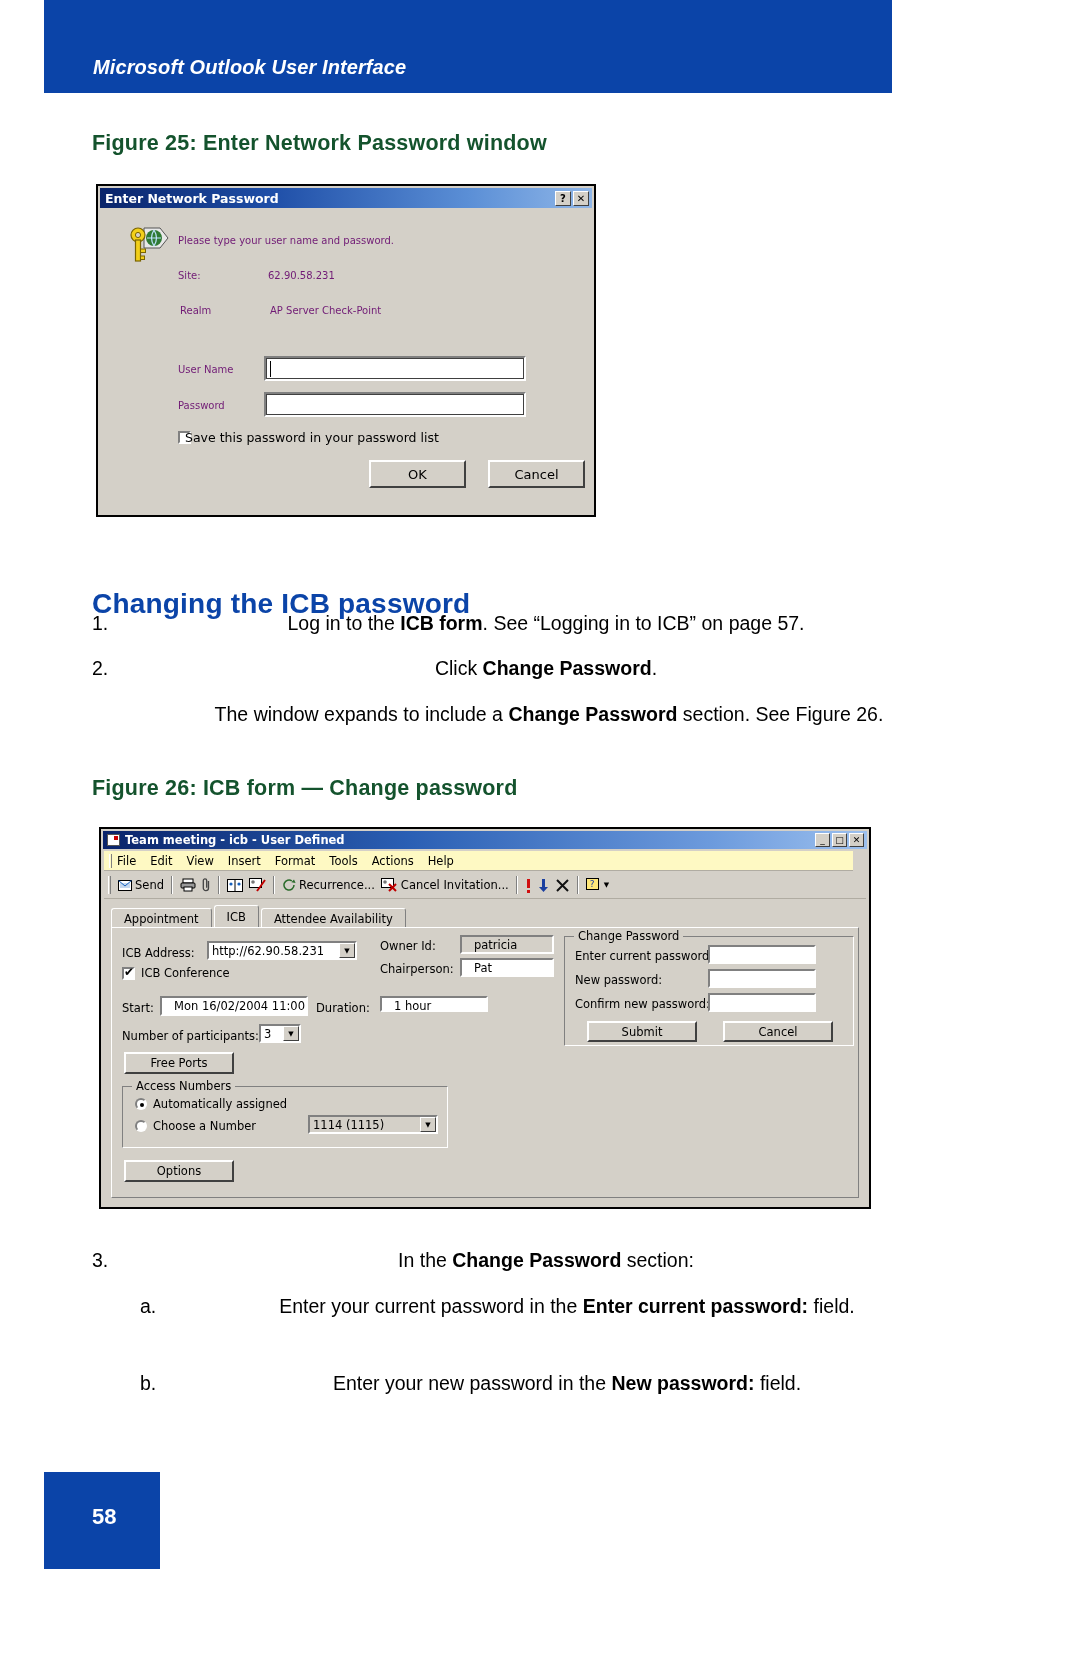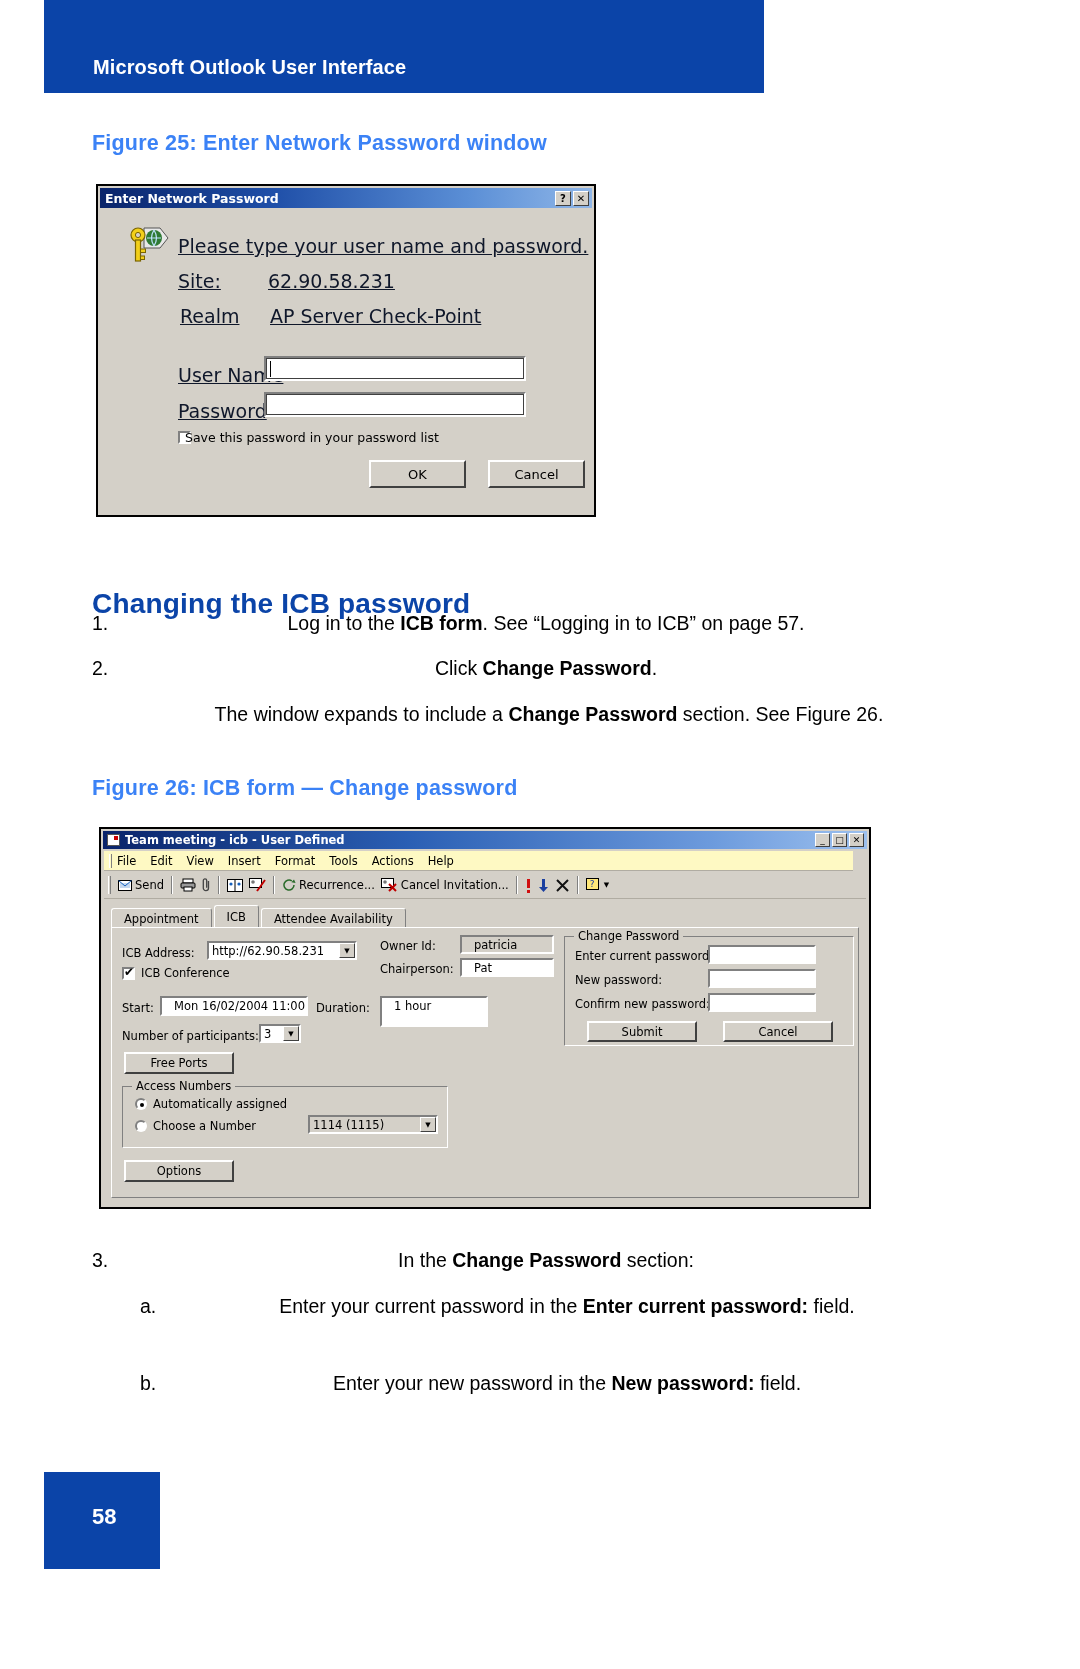--- a/index.html
+++ b/index.html
@@ -7,33 +7,34 @@
   body {
     width:1080px; height:1669px;
     background:#ffffff;
     font-family:"Liberation Sans", sans-serif;
     position:relative;
     overflow:hidden;
   }
 
   
   #page-header {
-    position:absolute; left:44px; top:0; width:720px; height:93px;
+    position:absolute; left:44px; top:0; width:848px; height:93px;
     background:#0B44A8;
+    font-style:italic;
   }
   #page-header .title {
     position:absolute; left:49px; top:56px;
     color:#ffffff; font-size:20px; font-weight:bold;
     letter-spacing:0.1px;
   }
 
   
   .fig-caption {
     position:absolute;
-    font-size:21.5px; font-weight:bold; color:#3b82f6;
+    font-size:21.5px; font-weight:bold; color:#14532d;
     letter-spacing:0.2px;
   }
   #fig25-caption { left:92px; top:131px; }
   #fig26-caption { left:92px; top:776px; }
 
   #section-heading {
     position:absolute; left:92px; top:553px;
     font-size:28px; font-weight:bold; color:#0B44A8;
     letter-spacing:0.2px;
     margin-top:35px;
@@ -83,21 +84,21 @@
   .tb-btns { margin-left:auto; display:flex; gap:2px; margin-right:3px; }
   .tb-btn {
     width:16px; height:15px; background:#d4d0c8;
     border:1px solid #fff; border-right-color:#404040; border-bottom-color:#404040;
     font-size:10px; line-height:13px; text-align:center; color:#000;
     font-family:"DejaVu Sans", sans-serif; font-weight:bold;
   }
 
   .key-icon { position:absolute; left:30px; top:40px; width:42px; height:38px; }
 
-  .dlg-text { position:absolute; font-size:19px; color:#0f172a;text-decoration:underline; }
+  .dlg-text { position:absolute; font-size:10px; color:#701a75; }
   #ep-prompt { left:80px; top:49px; }
   #ep-site-lbl { left:80px; top:84px; }
   #ep-site-val { left:170px; top:84px; }
   #ep-realm-lbl { left:82px; top:119px; }
   #ep-realm-val { left:172px; top:119px; }
   #ep-user-lbl { left:80px; top:178px; }
   #ep-pass-lbl { left:80px; top:214px; }
 
   .win-field {
     position:absolute; background:#fff;
@@ -460,21 +461,21 @@
       <div class="lbl" style="left:268px; top:11px;">Owner Id:</div>
       <div class="tfield readonly" style="left:348px; top:7px; width:94px; height:19px;">patricia</div>
 
       <div class="lbl" style="left:268px; top:34px;">Chairperson:</div>
       <div class="tfield" style="left:348px; top:30px; width:94px; height:19px;">Pat</div>
 
       <div class="lbl" style="left:10px; top:73px;">Start:</div>
       <div class="tfield" style="left:48px; top:68px; width:148px; height:20px;">Mon 16/02/2004 11:00 A</div>
 
       <div class="lbl" style="left:204px; top:73px;">Duration:</div>
-      <div class="tfield" style="left:268px; top:68px; width:108px; height:31px;">1 hour</div>
+      <div class="tfield" style="left:268px; top:68px; width:108px; height:16px;">1 hour</div>
 
       <div class="lbl" style="left:10px; top:101px;">Number of participants:</div>
       <div class="combo" style="left:147px; top:96px; width:42px; height:19px;">
         <span class="val">3</span>
         <span class="arrow">▼</span>
       </div>
 
       <div class="btn" style="left:12px; top:124px; width:110px; height:22px;">Free Ports</div>
 
       <div class="grp" style="left:10px; top:158px; width:326px; height:62px;">

